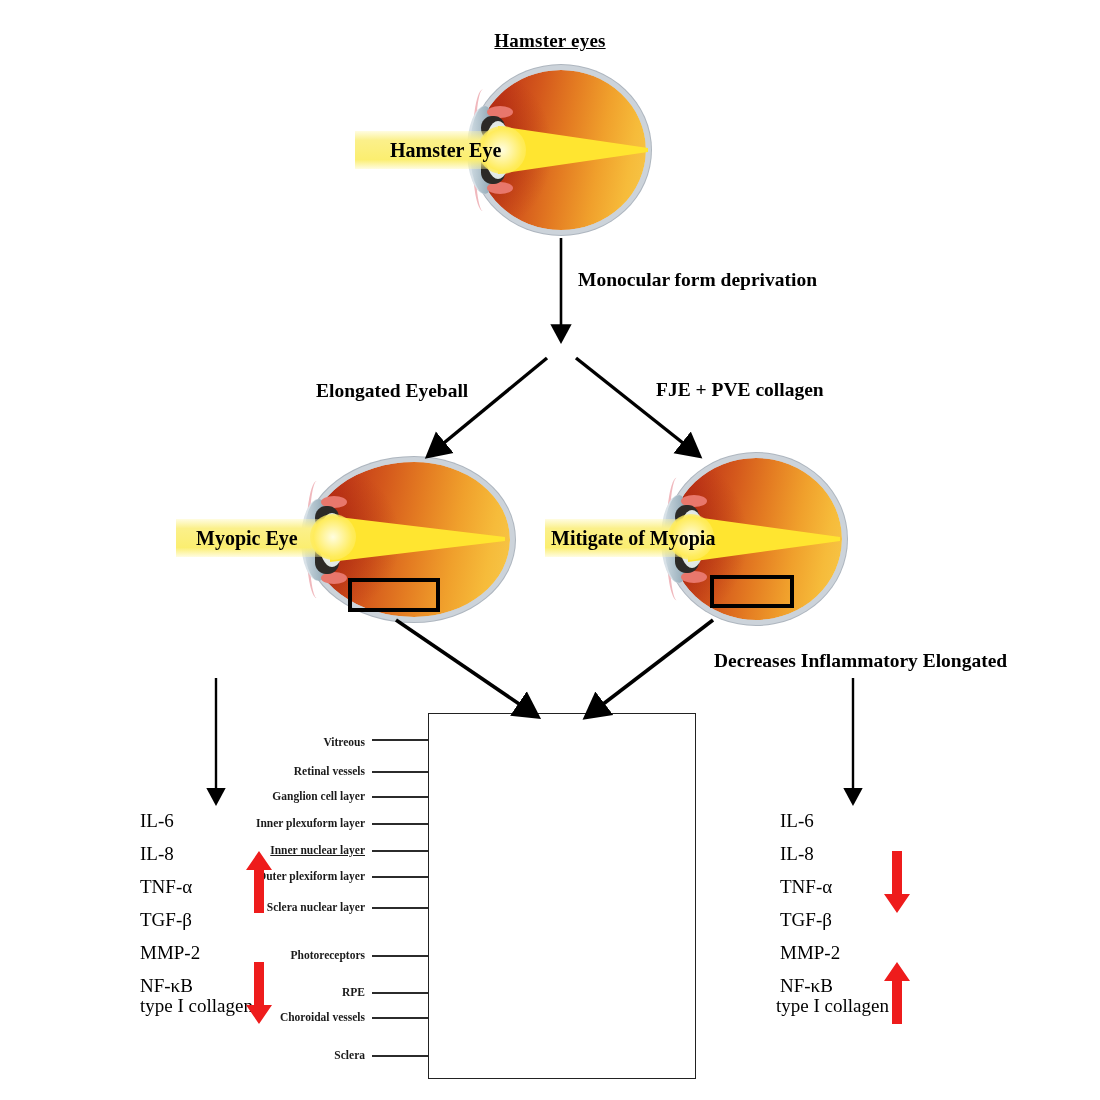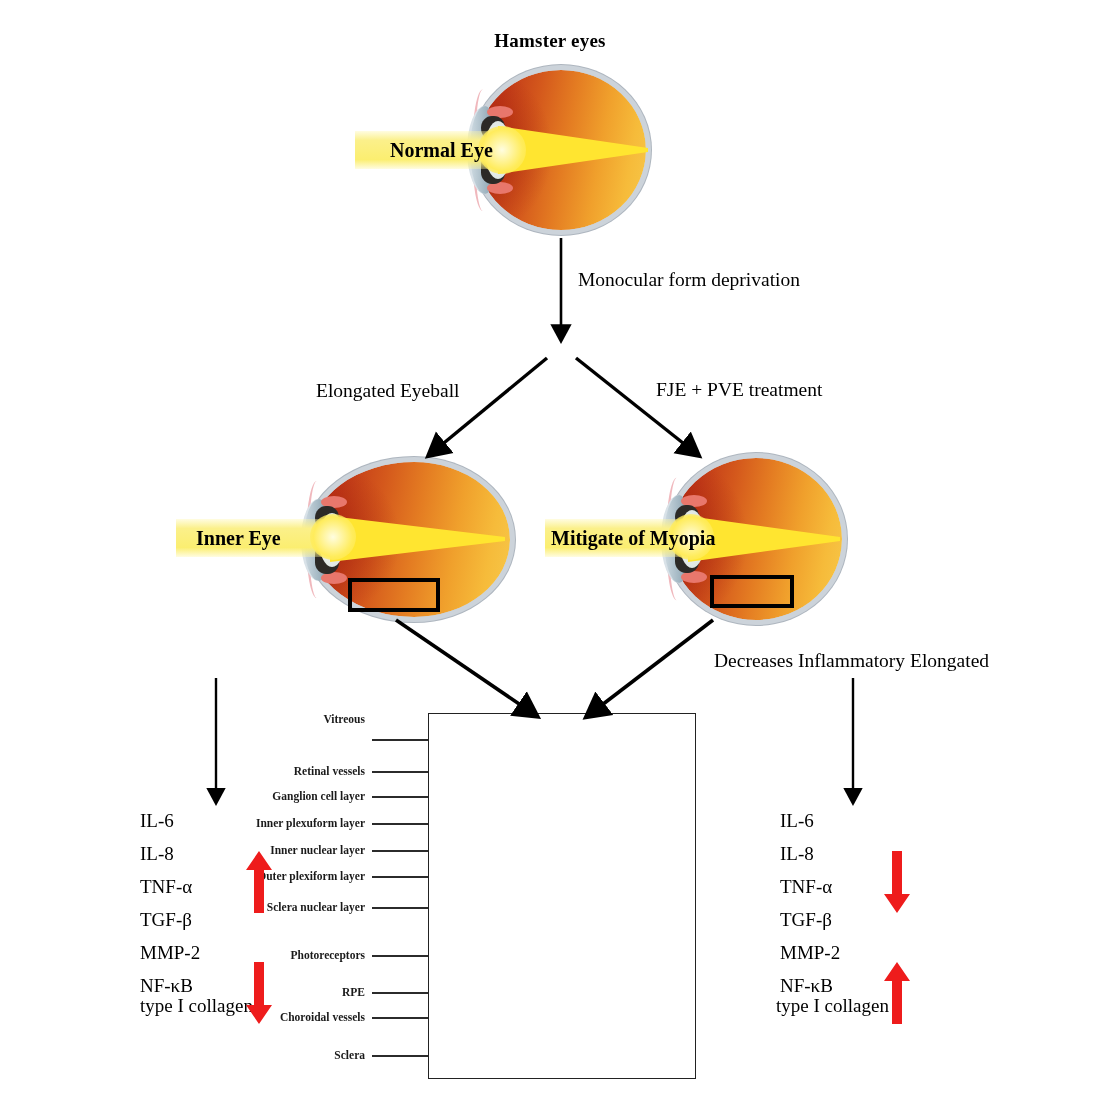--- a/index.html
+++ b/index.html
@@ -20,23 +20,24 @@
     overflow: hidden;
   }
   .abs { position: absolute; }
 
   
   .title-bold {
     font-weight: bold;
     font-size: 19px;
     letter-spacing: .2px;
     white-space: nowrap;
+    text-decoration: underline;
   }
   .head-bold {
-    font-weight: normal;
+    font-weight: bold;
     font-size: 19.5px;
     white-space: nowrap;
   }
   .eye-tag {
     font-weight: bold;
     font-size: 20px;
     white-space: nowrap;
     color: #000;
     z-index: 40;
   }
@@ -307,22 +308,22 @@
       <div class="lens"></div>
     </div>
   </div>
   <div class="beam-band" style="left:545px; top:519px; width:145px; height:38px;"></div>
   <div class="beam-dot" style="left:668px; top:514px; width:46px; height:46px;"></div>
   <svg class="abs" style="left:688px; top:508px; z-index:21;" width="152" height="62" viewBox="0 0 152 62">
     <polygon points="0,8 0,54 152,33 152,29" fill="#ffe530"></polygon>
   </svg>
   <div class="focus-box" style="left:710px; top:575px; width:84px; height:33px;"></div>
 
-  <div class="abs eye-tag" style="left:390px; top:139px;">Normal Eye</div>
-  <div class="abs eye-tag" style="left:196px; top:527px;">Inner Eye</div>
+  <div class="abs eye-tag" style="left:390px; top:139px;">Hamster Eye</div>
+  <div class="abs eye-tag" style="left:196px; top:527px;">Myopic Eye</div>
   <div class="abs eye-tag" style="left:551px; top:527px;">Mitigate of Myopia</div>
 
   <svg id="arrow-layer" viewBox="0 0 1100 1100">
     <defs>
       <marker id="ah" markerWidth="9" markerHeight="9" refX="2.2" refY="4.5" orient="auto" markerUnits="strokeWidth">
         <path d="M0,0.4 L0,8.6 L7.6,4.5 z" fill="#000"></path>
       </marker>
     </defs>
 
     <line x1="561" y1="238" x2="561" y2="330" stroke="#000" stroke-width="2.6" marker-end="url(#ah)"></line>
@@ -335,21 +336,21 @@
 
     <line x1="713" y1="620" x2="598" y2="708" stroke="#000" stroke-width="3.6" marker-end="url(#ah)"></line>
 
     <line x1="216" y1="678" x2="216" y2="793" stroke="#000" stroke-width="2.4" marker-end="url(#ah)"></line>
 
     <line x1="853" y1="678" x2="853" y2="793" stroke="#000" stroke-width="2.4" marker-end="url(#ah)"></line>
   </svg>
 
   <div class="abs head-bold" style="left:578px; top:269px;">Monocular form deprivation</div>
   <div class="abs head-bold" style="left:316px; top:380px;">Elongated Eyeball</div>
-  <div class="abs head-bold" style="left:656px; top:379px;">FJE + PVE treatment</div>
+  <div class="abs head-bold" style="left:656px; top:379px;">FJE + PVE collagen</div>
 
   <div class="abs head-bold" style="left:714px; top:650px;">Decreases Inflammatory Elongated</div>
 
   <div class="abs" style="left:140px; top:810px; width:152px;">
     <div class="cyto" style="margin-bottom:11px;">IL-6</div>
     <div class="cyto" style="margin-bottom:11px;">IL-8</div>
     <div class="cyto" style="margin-bottom:11px;">TNF-α</div>
     <div class="cyto" style="margin-bottom:11px;">TGF-β</div>
     <div class="cyto" style="margin-bottom:11px;">MMP-2</div>
     <div class="cyto">NF-κB</div>
@@ -465,33 +466,33 @@
           <path d="M168,8 C182,10 190,20 194,32 L184,34 C180,22 174,16 164,16 z"></path>
           <circle cx="190" cy="32" r="8" fill="#e8352f"></circle>
           <path d="M222,14 C236,12 246,18 252,26 L244,32 C238,24 232,20 220,22 z"></path>
           <circle cx="226" cy="19" r="8" fill="#e8352f"></circle>
         </g>
       </svg>
     </div>
 
   </div>
 
-  <div class="abs layer-label" style="left:195px; top:713px; width:170px;">Vitreous</div>
+  <div class="abs layer-label" style="left:195px; top:736px; width:170px;">Vitreous</div>
   <div class="leader" style="left:372px; top:739px; width:56px;"></div>
 
   <div class="abs layer-label" style="left:195px; top:765px; width:170px;">Retinal vessels</div>
   <div class="leader" style="left:372px; top:771px; width:56px;"></div>
 
   <div class="abs layer-label" style="left:185px; top:790px; width:180px;">Ganglion cell layer</div>
   <div class="leader" style="left:372px; top:796px; width:56px;"></div>
 
   <div class="abs layer-label" style="left:178px; top:817px; width:187px;">Inner plexuform layer</div>
   <div class="leader" style="left:372px; top:823px; width:56px;"></div>
 
-  <div class="abs layer-label" style="left:185px; top:844px; width:180px;">Inner nuclear layer</div>
+  <div class="abs layer-label" style="left:185px; top:844px; width:180px;text-decoration:underline;">Inner nuclear layer</div>
   <div class="leader" style="left:372px; top:850px; width:56px;"></div>
 
   <div class="abs layer-label" style="left:178px; top:870px; width:187px;">Outer plexiform layer</div>
   <div class="leader" style="left:372px; top:876px; width:56px;"></div>
 
   <div class="abs layer-label" style="left:185px; top:901px; width:180px;">Sclera nuclear layer</div>
   <div class="leader" style="left:372px; top:907px; width:56px;"></div>
 
   <div class="abs layer-label" style="left:195px; top:949px; width:170px;">Photoreceptors</div>
   <div class="leader" style="left:372px; top:955px; width:56px;"></div>

